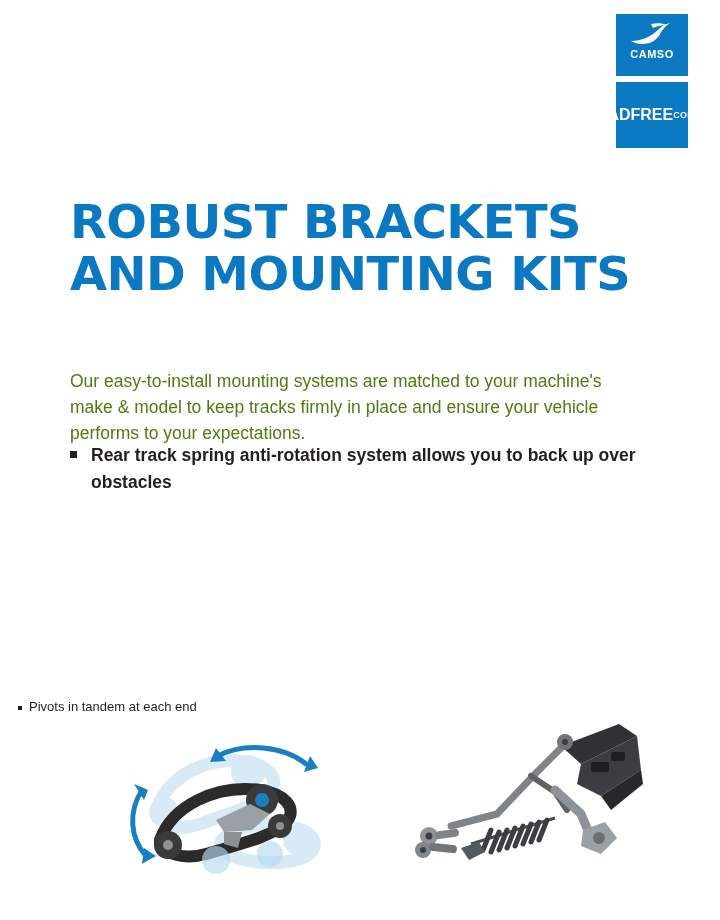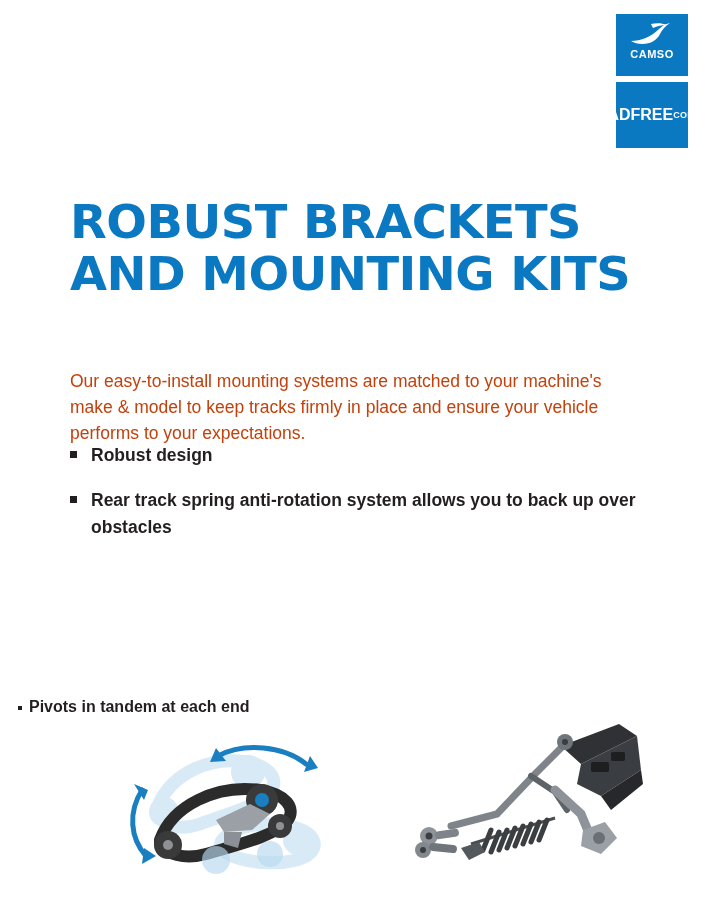--- a/index.html
+++ b/index.html
@@ -86,21 +86,21 @@
   .title .line { display: block; white-space: nowrap; }
 
   
   .intro {
     position: absolute;
     left: 70px;
     top: 350px;
     width: 565px;
     font-size: 17.5px;
     line-height: 26px;
-    color: #c2410c;
+    color: #4d7c0f;
   }
 
   .bullets {
     position: absolute;
     left: 70px;
     top: 442px;
     width: 580px;
   }
   .bullet {
     display: flex;
@@ -131,23 +131,23 @@
   }
   .footnote-marker {
     width: 4px;
     height: 4px;
     background: #231f20;
     margin-top: 6px;
     margin-right: 7px;
     flex: 0 0 auto;
   }
   .footnote-text {
-    font-size: 16px;
+    font-size: 13px;
     line-height: 14px;
-    font-weight: bold;
+    font-weight: normal;
     color: #231f20;
   }
 
   
   .figure-area {
     position: absolute;
     left: 0;
     top: 718px;
     width: 720px;
     height: 180px;
@@ -177,24 +177,20 @@
 <h1 class="title">
   <span class="line">ROBUST BRACKETS</span>
   <span class="line">AND MOUNTING KITS</span>
 </h1>
 
 <p class="intro">Our easy-to-install mounting systems are matched to your machine's make &amp; model to keep tracks firmly in place and ensure your vehicle performs to your expectations.</p>
 
 <div class="bullets">
   <div class="bullet">
     <span class="bullet-marker"></span>
-    <span class="bullet-text">Robust design</span>
-  </div>
-  <div class="bullet">
-    <span class="bullet-marker"></span>
     <span class="bullet-text">Rear track spring anti-rotation system allows you to back up over obstacles</span>
   </div>
 </div>
 
 <div class="footnote">
   <span class="footnote-marker"></span>
   <span class="footnote-text">Pivots in tandem at each end</span>
 </div>
 
 <div class="figure-area">

